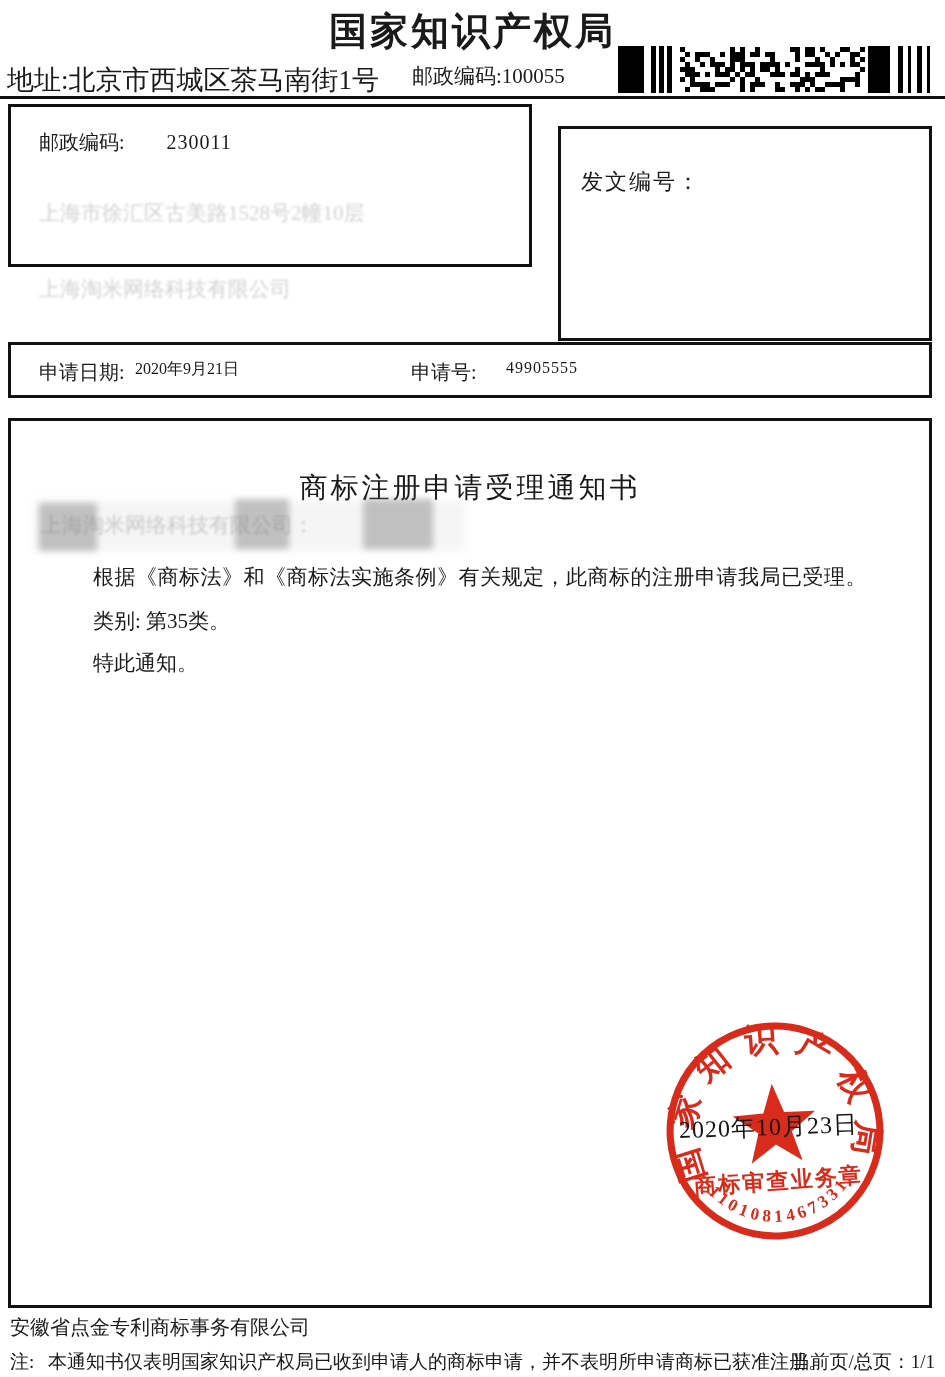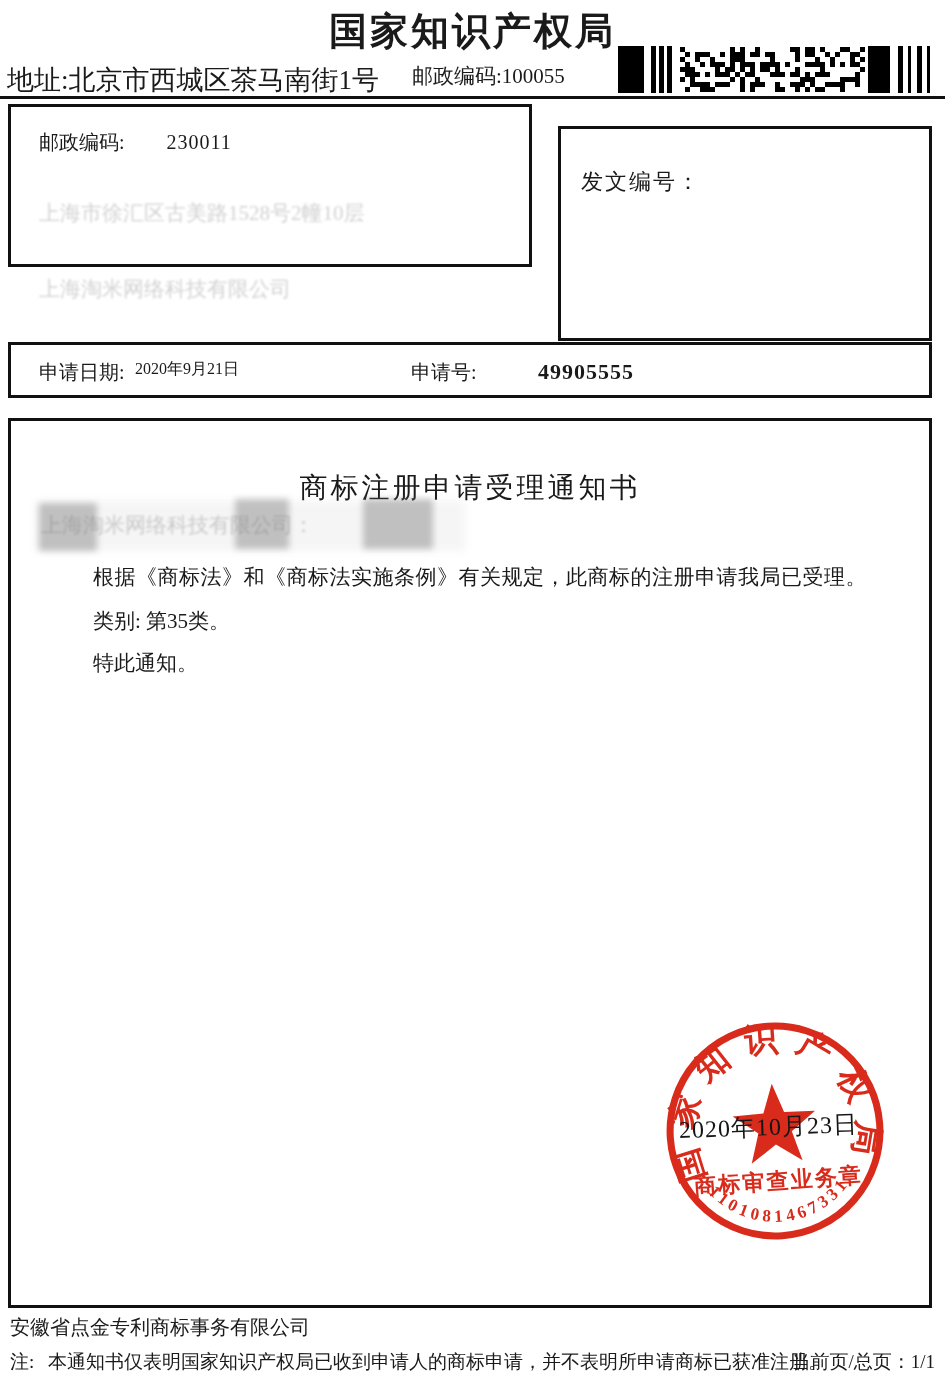--- a/index.html
+++ b/index.html
@@ -30,21 +30,21 @@
   .faded { color:#d2d2d2; filter:blur(1.1px); }
   .recipient-addr    { left:28px; top:92px;  font-size:21px; }
   .recipient-company { left:28px; top:168px; font-size:21px; }
 
   .dispatch-label { left:20px; top:38px;  font-size:22px; letter-spacing:2px; }
   .dispatch-value { left:62px; top:104px; font-size:22px; letter-spacing:1px; }
 
   .app-date-label { left:28px;  top:14px; font-size:20px; }
   .app-date-value { left:124px; top:14px; font-size:16px; }
   .app-no-label   { left:400px; top:14px; font-size:20px; }
-  .app-no-value   { left:527px; top:14px; font-size:22px; letter-spacing:1px;font-weight:bold; }
+  .app-no-value   { left:495px; top:14px; font-size:16px; letter-spacing:1px; }
 
   
   .notice-title { left:0; right:0; top:30px; text-align:center;
     font-size:28px; letter-spacing:3px;margin-top:18px; }
   .notice-recipient { left:30px; top:90px; font-size:21px; color:#c9c9c9; filter:blur(1.1px); }
   .patch { background:rgba(120,120,120,0.42); filter:blur(3px); border-radius:2px; }
   .patch1 { left:28px;  top:82px; width:58px;  height:48px; }
   .patch2 { left:224px; top:78px; width:54px;  height:50px; }
   .patch3 { left:352px; top:78px; width:70px;  height:50px; }
   .haze   { left:24px;  top:80px; width:430px; height:50px;

